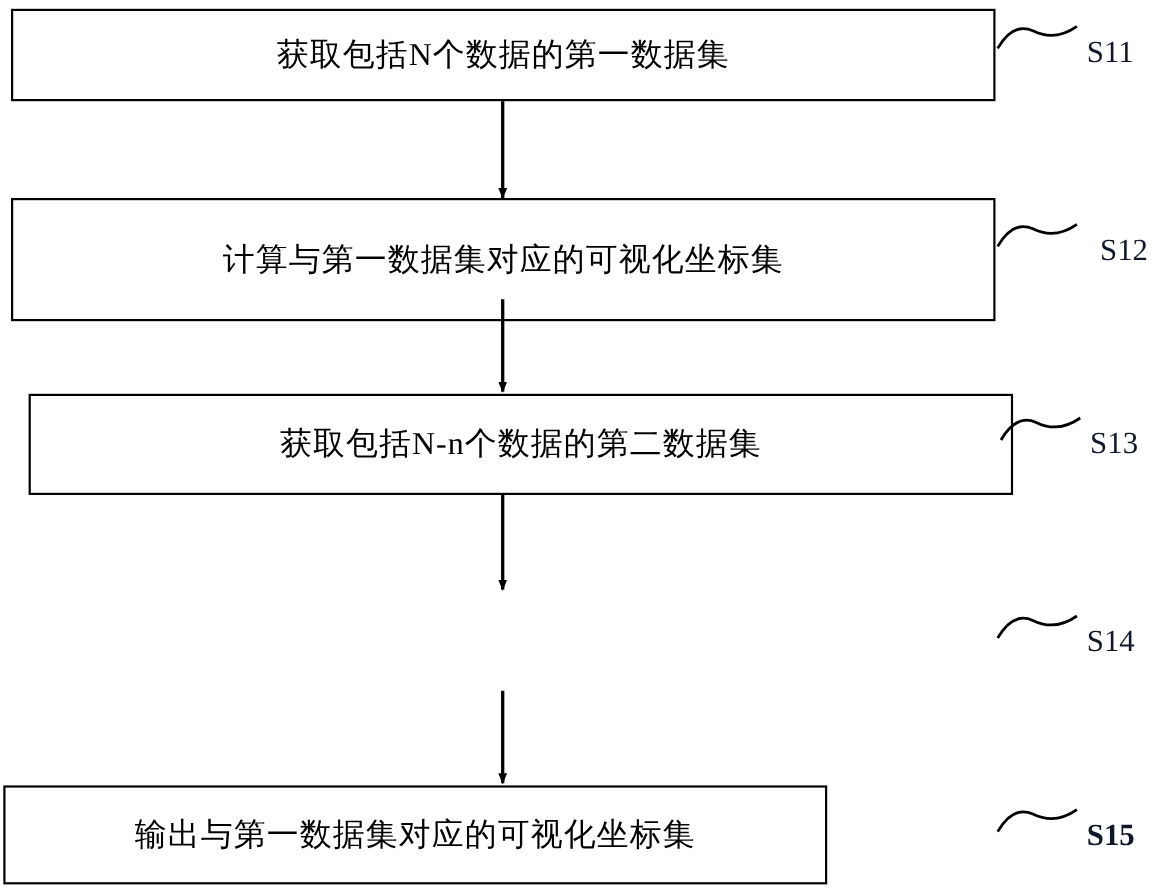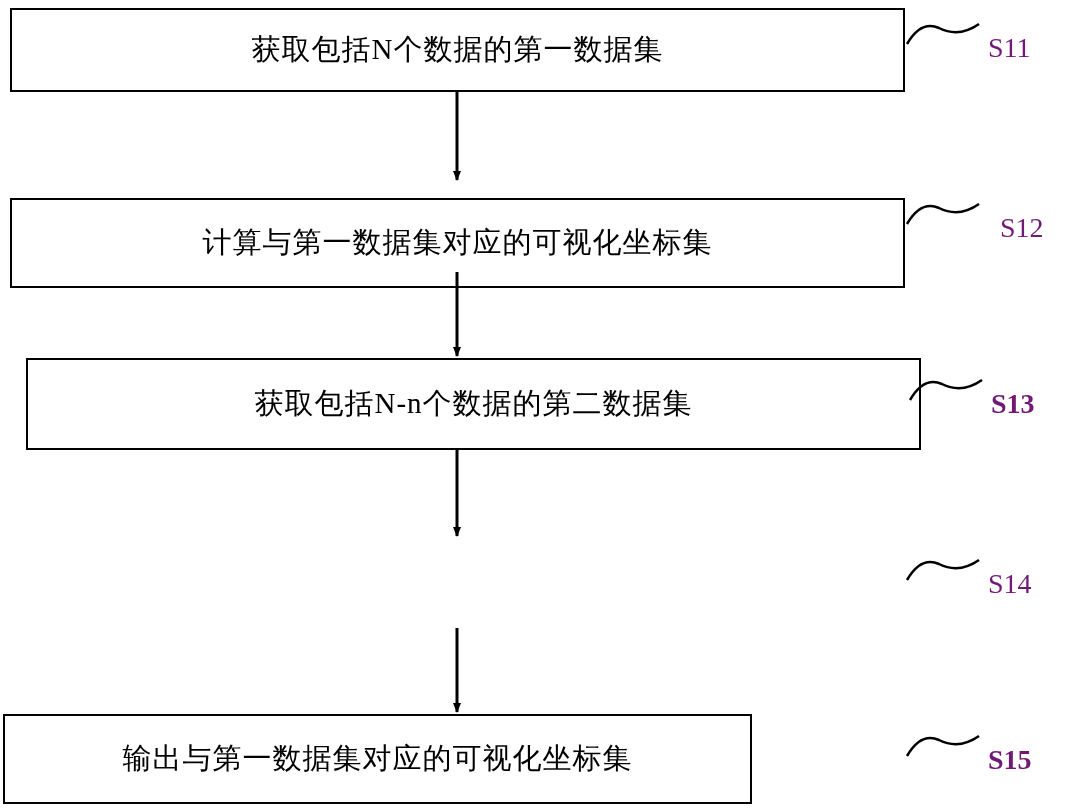--- a/index.html
+++ b/index.html
@@ -32,21 +32,21 @@
   .step-label {
     font-size: 29px;
     color: #000000;
     letter-spacing: 1px;
     white-space: nowrap;
     font-family: "Liberation Serif", "DejaVu Serif", serif;
   }
   .step-tag {
     position: absolute;
     font-size: 28px;
-    color: #701a75;
+    color: #0f172a;
     font-family: "Liberation Serif", "DejaVu Serif", serif;
     white-space: nowrap;
   }
   .connector {
     position: absolute;
     pointer-events: none;
   }
   .leader {
     position: absolute;
     pointer-events: none;
@@ -55,29 +55,29 @@
 </head>
 <body>
 
 <div id="canvas">
 
   <div class="step-box" style="left:10px; top:8px; width:895px; height:84px;">
     <span class="step-label">获取包括N个数据的第一数据集</span>
   </div>
   <div class="step-tag" style="left:988px; top:32px;">S11</div>
 
-  <div class="step-box" style="left:10px; top:198px; width:895px; height:90px;">
+  <div class="step-box" style="left:10px; top:180px; width:895px; height:112px;">
     <span class="step-label">计算与第一数据集对应的可视化坐标集</span>
   </div>
   <div class="step-tag" style="left:988px; top:212px;margin-left:12px;">S12</div>
 
   <div class="step-box" style="left:26px; top:358px; width:895px; height:92px;">
     <span class="step-label">获取包括N-n个数据的第二数据集</span>
   </div>
-  <div class="step-tag" style="left:991px; top:388px;font-weight:bold;">S13</div>
+  <div class="step-tag" style="left:991px; top:388px;">S13</div>
 
   <div class="step-tag" style="left:988px; top:568px;">S14</div>
 
   <div class="step-box" style="left:3px; top:714px; width:749px; height:90px;">
     <span class="step-label">输出与第一数据集对应的可视化坐标集</span>
   </div>
   <div class="step-tag" style="left:988px; top:744px;font-weight:bold;">S15</div>
 
   <svg class="connector" style="left:0; top:0;" width="1065" height="812">
     <defs>

